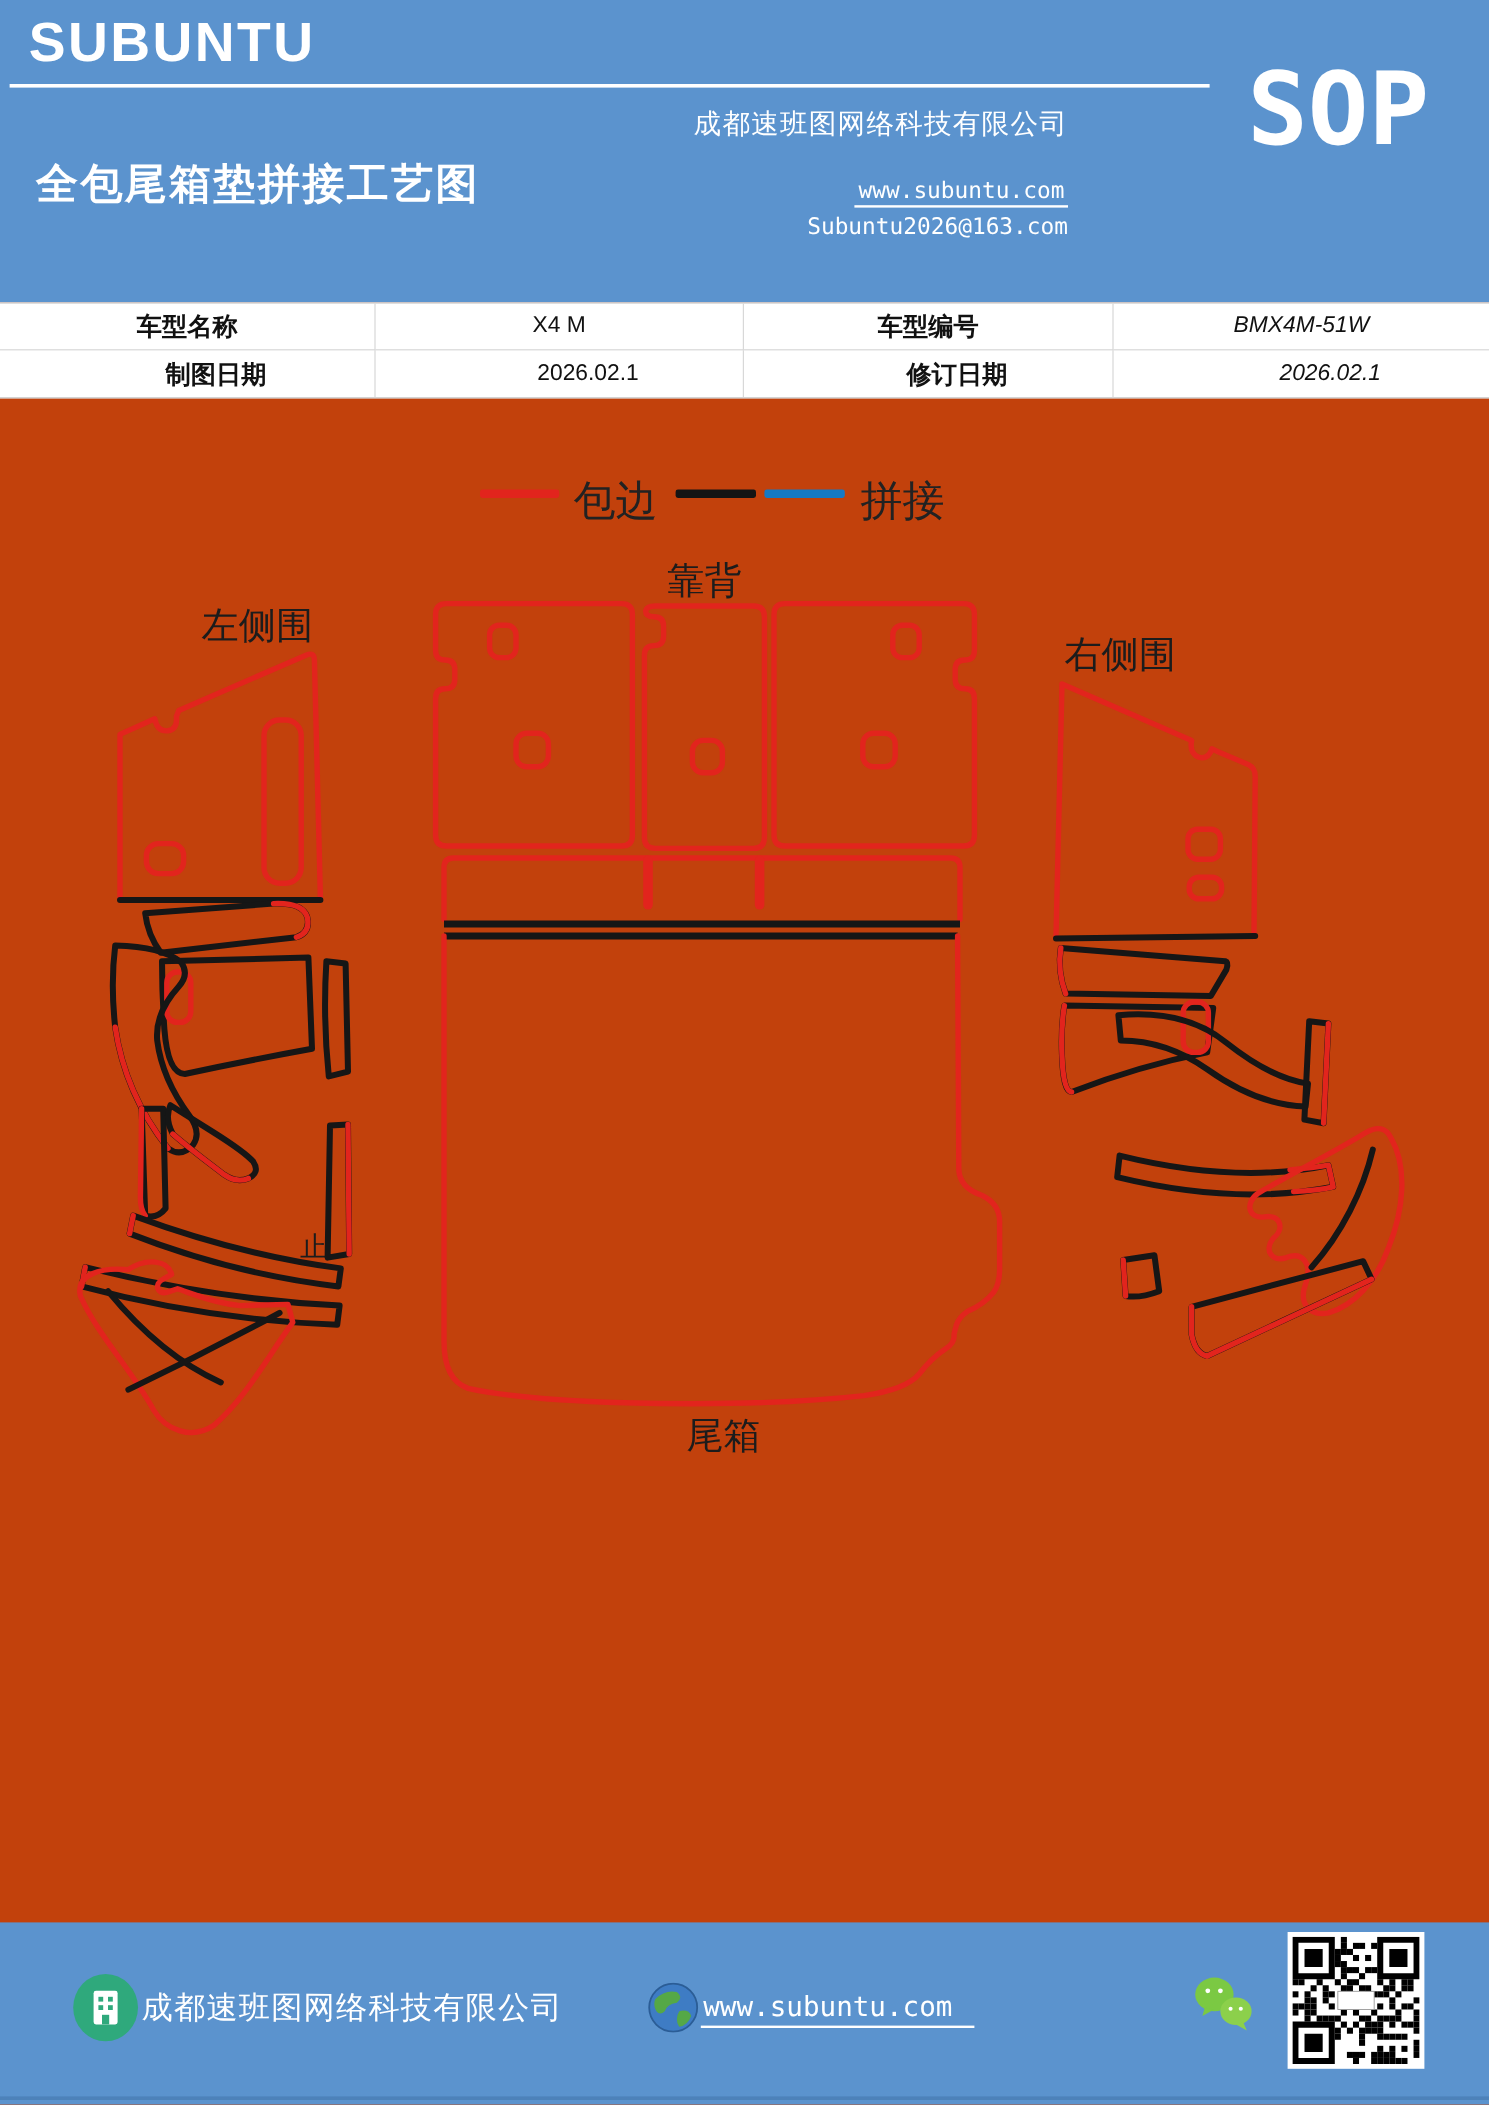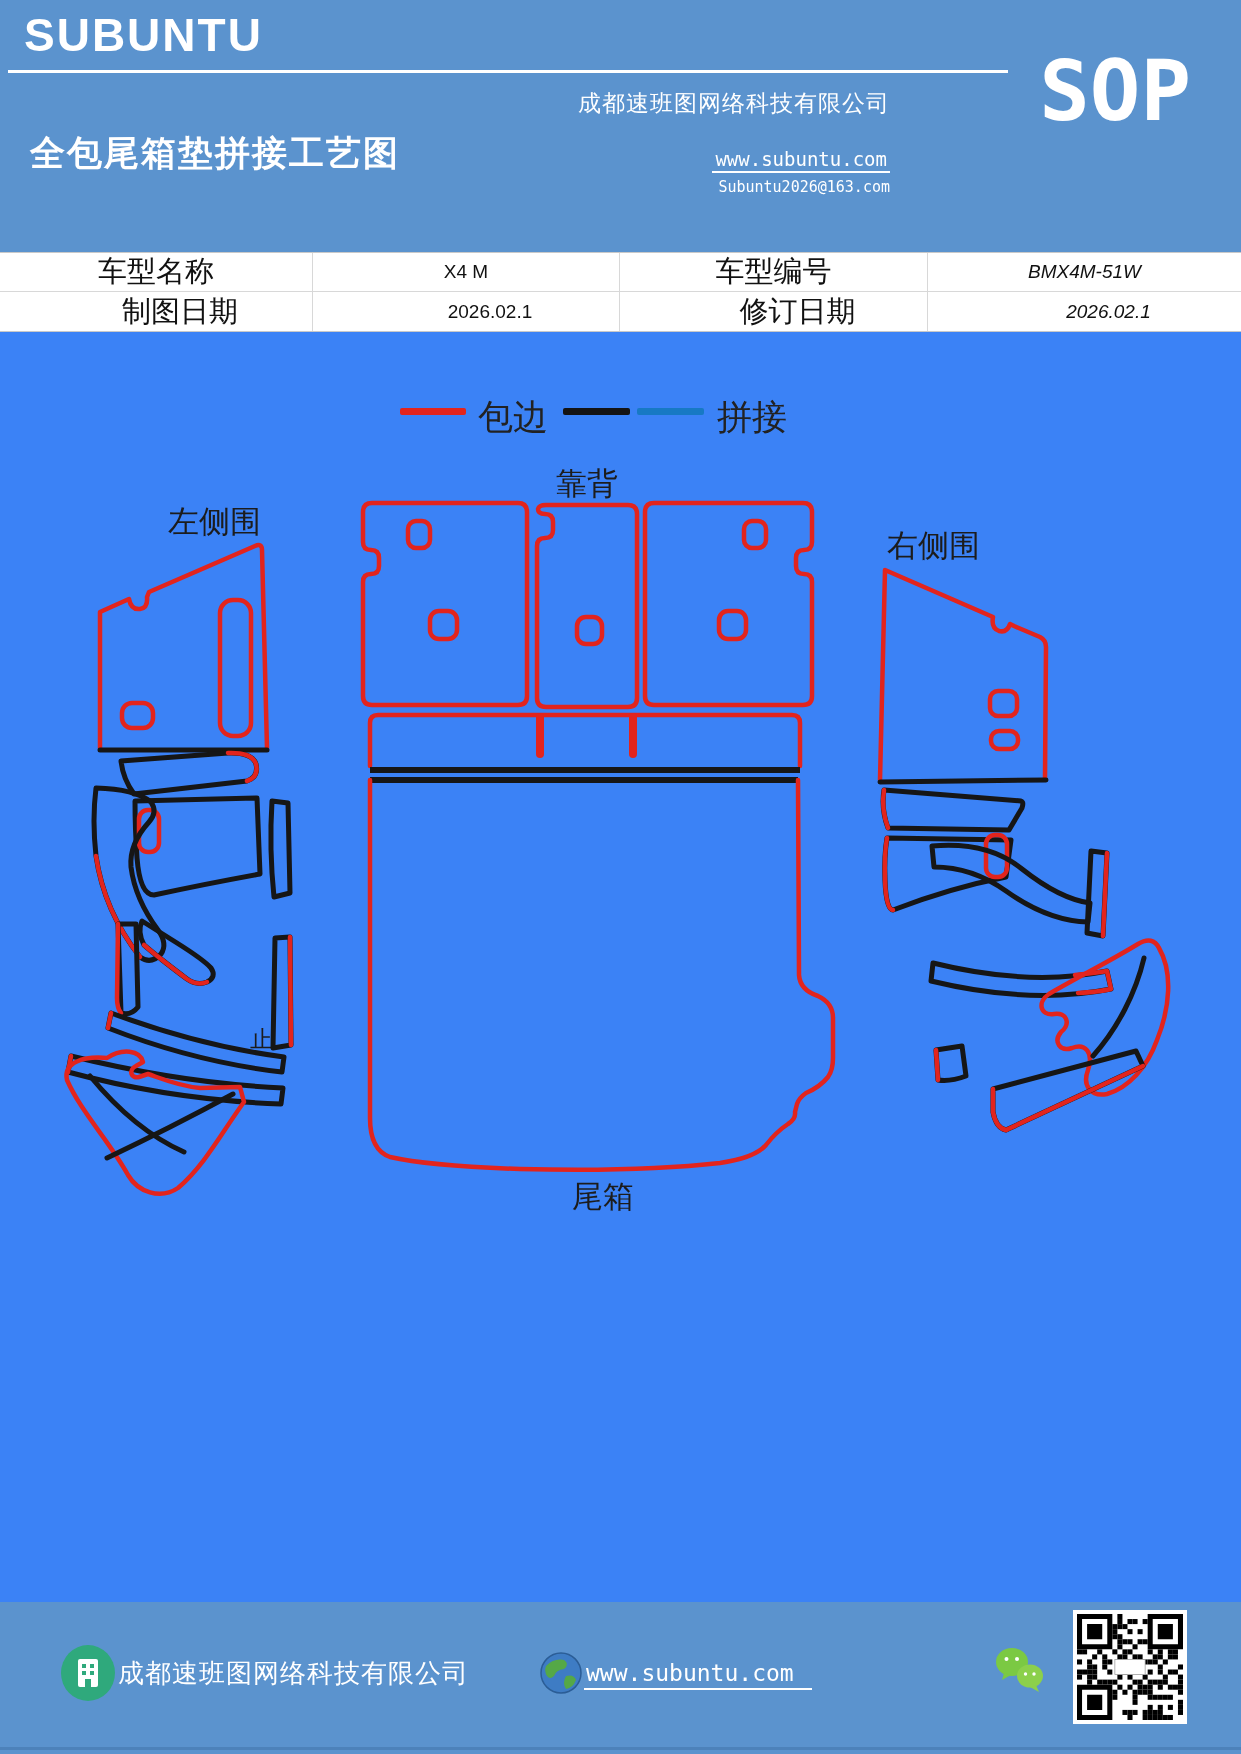--- a/index.html
+++ b/index.html
@@ -1,41 +1,41 @@
 <!DOCTYPE html>
 <html><head>
 <meta charset="utf-8">
 <style>
   html,body{margin:0;padding:0;background:#888;}
-  .page{position:relative;width:1241px;height:1754px;background:#3b82f6;margin:0 auto;
+  .page{position:relative;width:1241px;height:1754px;background:#c2410c;margin:0 auto;
         font-family:"Liberation Sans",sans-serif;overflow:hidden;}
 
   
   .header{position:absolute;left:0;top:0;width:1241px;height:252px;background:#5b93ce;color:#fff;}
   .logo{position:absolute;left:24px;top:8px;font-size:46px;font-weight:800;letter-spacing:2px;
         font-family:"Liberation Sans",sans-serif;}
   .header-rule{position:absolute;left:8px;top:70px;width:1000px;height:3px;background:#ffffff;}
   .header-company{position:absolute;right:351px;top:88px;font-size:23px;letter-spacing:1px;}
   .sop{position:absolute;right:50px;top:49px;font-size:84px;font-weight:bold;line-height:1;
        font-family:"DejaVu Sans Mono",monospace;}
   .doc-title{position:absolute;left:30px;top:130px;font-size:35px;font-weight:bold;letter-spacing:2px;}
   .header-site{position:absolute;right:351px;top:148px;font-size:19px;
        font-family:"DejaVu Sans Mono",monospace;border-bottom:2px solid #fff;padding:0 3px 1px;}
-  .header-email{position:absolute;right:351px;top:178px;font-size:15px;
+  .header-email{position:absolute;right:351px;top:178px;font-size:19px;
        font-family:"DejaVu Sans Mono",monospace;}
 
   
   .info-table{position:absolute;left:0;top:252px;width:1241px;height:78px;
       display:grid;grid-template-columns:313px 307px 308px 313px;grid-template-rows:39px 39px;
       border-top:1px solid #c9c9c9;border-bottom:1px solid #c9c9c9;background:#fff;}
   .cell{display:flex;align-items:center;justify-content:center;color:#111;
       border-right:1px solid #d8d8d8;border-bottom:1px solid #d8d8d8;}
   .cell.last-col{border-right:none;font-style:italic;}
   .cell.last-row{border-bottom:none;margin-left:48px;}
-  .cell.lab{font-size:29px;}
+  .cell.lab{font-size:21px;font-weight:bold;}
   .cell.val{font-size:19px;}
 
   
   .legend{position:absolute;left:0;top:392px;width:1241px;height:40px;color:#222;}
   .leg-seg{position:absolute;top:16px;height:7px;border-radius:2px;}
   .leg-red{left:400px;width:66px;background:#e2241d;}
   .leg-black{left:563px;width:67px;background:#141414;}
   .leg-blue{left:637px;width:67px;background:#1779c4;}
   .leg-label{position:absolute;top:2px;font-size:35px;}
   .leg-label.l1{left:478px;}

